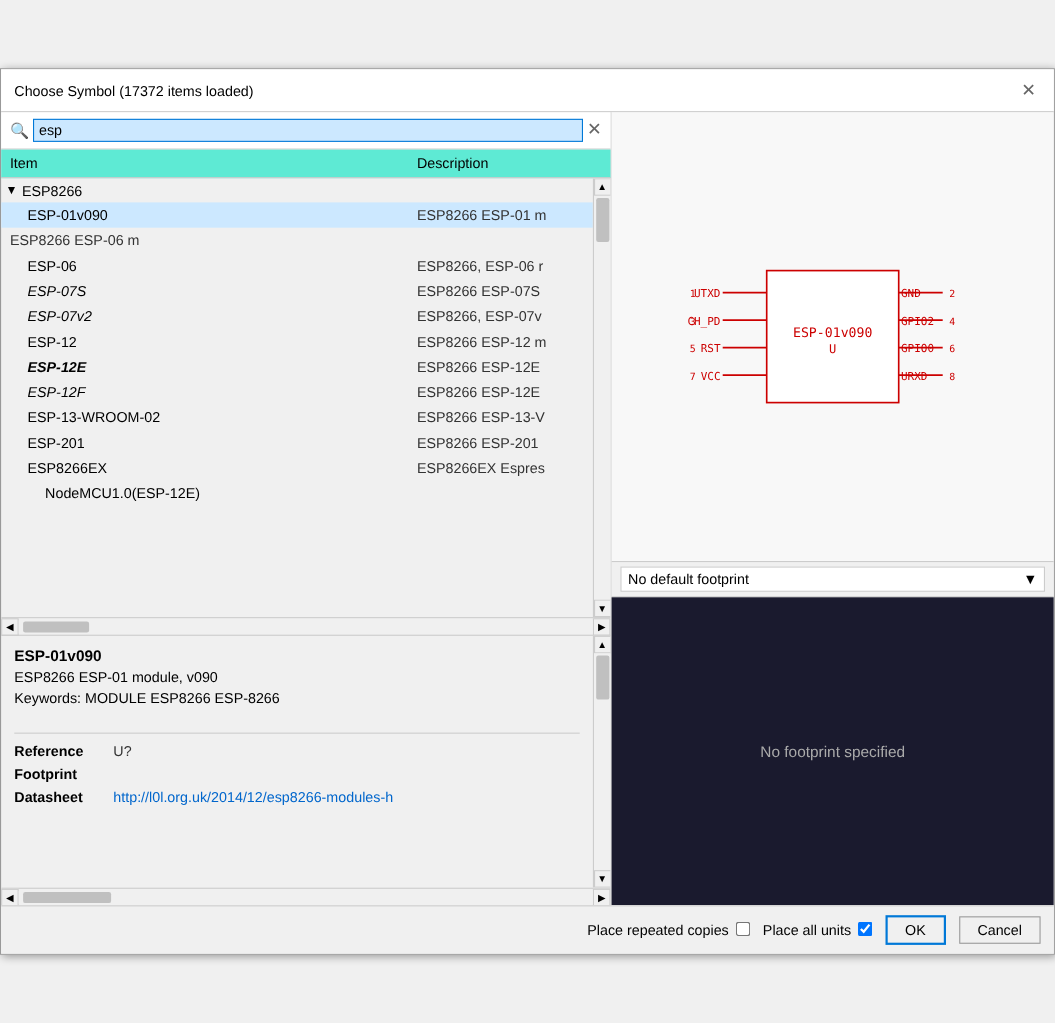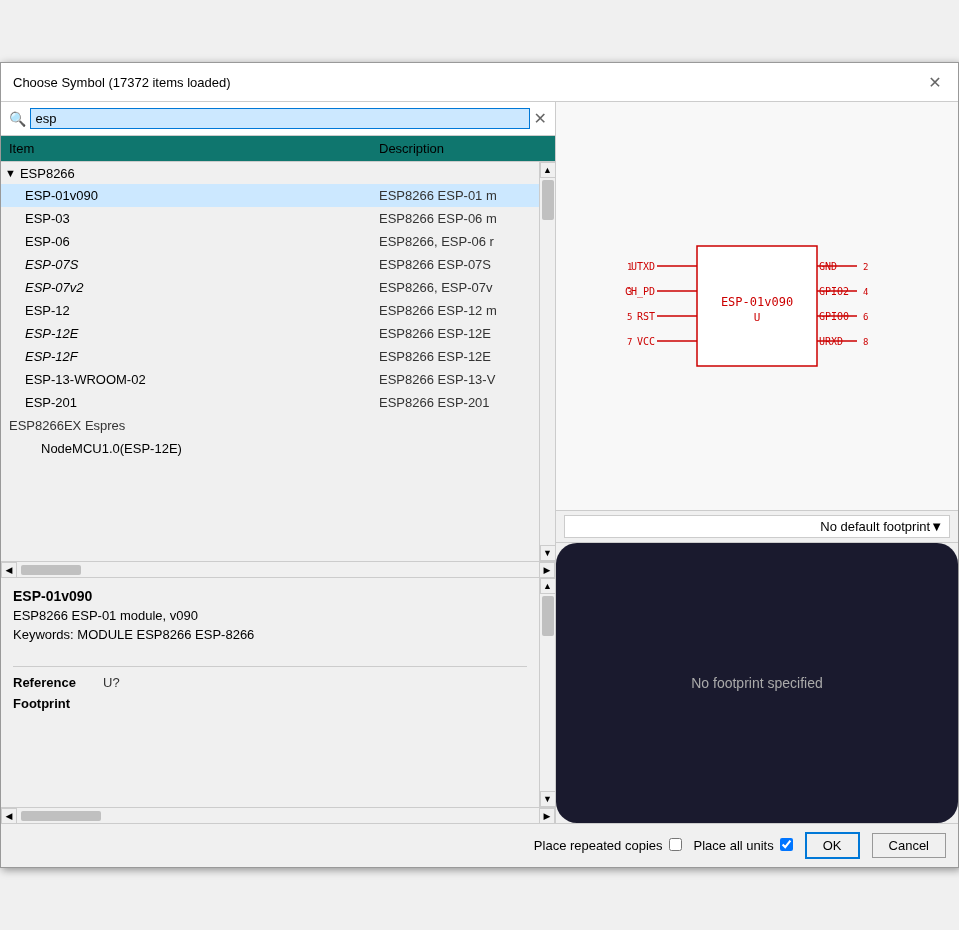--- a/index.html
+++ b/index.html
@@ -82,21 +82,21 @@
     .search-clear {
       background: none;
       border: none;
       cursor: pointer;
       font-size: 16px;
       color: #666;
       line-height: 1;
     }
     .list-header {
       display: flex;
-      background: #0f766e;
+      background: #5eead4;
       border-bottom: 1px solid #ccc;
       padding: 3px 0;
       flex-shrink: 0;
     }
     .list-header .col-item {
       width: 370px;
       padding: 2px 8px;
       font-weight: normal;
       color: #000;
     }
@@ -208,32 +208,31 @@
     }
     .footprint-select {
       flex: 1;
       padding: 3px 6px;
       background: #fff;
       border: 1px solid #ccc;
       font-size: 13px;
       cursor: pointer;
       display: flex;
       align-items: center;
-      justify-content: flex-end;
+      justify-content: space-between;
     }
     .footprint-preview {
       height: 280px;
       background: #1a1a2e;
       display: flex;
       align-items: center;
       justify-content: center;
       color: #aaa;
       font-size: 14px;
       flex-shrink: 0;
-      border-radius: 21px;
     }
     .bottom-bar {
       display: flex;
       align-items: center;
       padding: 8px 12px;
       border-top: 1px solid #ccc;
       background: #f0f0f0;
       gap: 12px;
       flex-shrink: 0;
     }
@@ -335,56 +334,56 @@
           <div class="group-header">
             <span class="group-arrow">▼</span>
             <span>ESP8266</span>
           </div>
 
           <div class="list-item selected">
             <div class="col-item" style="padding-left:24px;">ESP-01v090</div>
             <div class="col-desc">ESP8266 ESP-01 m</div>
           </div>
           <div class="list-item">
-            <div class="col-item" style="padding-left:24px;">ESP-03</div>
             <div class="col-desc">ESP8266 ESP-06 m</div>
           </div>
           <div class="list-item">
             <div class="col-item" style="padding-left:24px;">ESP-06</div>
             <div class="col-desc">ESP8266, ESP-06 r</div>
           </div>
           <div class="list-item">
             <div class="col-item italic" style="padding-left:24px;">ESP-07S</div>
             <div class="col-desc">ESP8266 ESP-07S</div>
           </div>
           <div class="list-item">
             <div class="col-item italic" style="padding-left:24px;">ESP-07v2</div>
             <div class="col-desc">ESP8266, ESP-07v</div>
           </div>
           <div class="list-item">
             <div class="col-item" style="padding-left:24px;">ESP-12</div>
             <div class="col-desc">ESP8266 ESP-12 m</div>
           </div>
           <div class="list-item">
-            <div class="col-item italic" style="padding-left:24px;">ESP-12E</div>
+            <div class="col-item italic" style="padding-left:24px;font-weight:bold;">ESP-12E</div>
             <div class="col-desc">ESP8266 ESP-12E</div>
           </div>
           <div class="list-item">
             <div class="col-item italic" style="padding-left:24px;">ESP-12F</div>
             <div class="col-desc">ESP8266 ESP-12E</div>
           </div>
           <div class="list-item">
             <div class="col-item" style="padding-left:24px;">ESP-13-WROOM-02</div>
             <div class="col-desc">ESP8266 ESP-13-V</div>
           </div>
           <div class="list-item">
             <div class="col-item" style="padding-left:24px;">ESP-201</div>
             <div class="col-desc">ESP8266 ESP-201</div>
           </div>
           <div class="list-item">
+            <div class="col-item" style="padding-left:24px;">ESP8266EX</div>
             <div class="col-desc">ESP8266EX Espres</div>
           </div>
           <div class="list-item">
             <div class="col-item" style="padding-left:40px;">NodeMCU1.0(ESP-12E)</div>
             <div class="col-desc"></div>
           </div>
         </div>
 
         <div class="v-scrollbar">
           <div class="v-scrollbar-up">▲</div>
@@ -409,20 +408,24 @@
           <div class="info-desc">ESP8266 ESP-01 module, v090</div>
           <div class="info-keywords">Keywords: MODULE ESP8266 ESP-8266</div>
           <hr class="info-divider">
           <div class="info-row">
             <span class="info-label">Reference</span>
             <span class="info-value">U?</span>
           </div>
           <div class="info-row">
             <span class="info-label">Footprint</span>
             <span class="info-value"></span>
+          </div>
+          <div class="info-row">
+            <span class="info-label">Datasheet</span>
+            <a class="info-link" href="#">http://l0l.org.uk/2014/12/esp8266-modules-h</a>
           </div>
         </div>
 
         <div class="v-scrollbar">
           <div class="v-scrollbar-up">▲</div>
           <div class="v-scrollbar-track">
             <div class="v-scrollbar-thumb"></div>
           </div>
           <div class="v-scrollbar-down">▼</div>
         </div>

